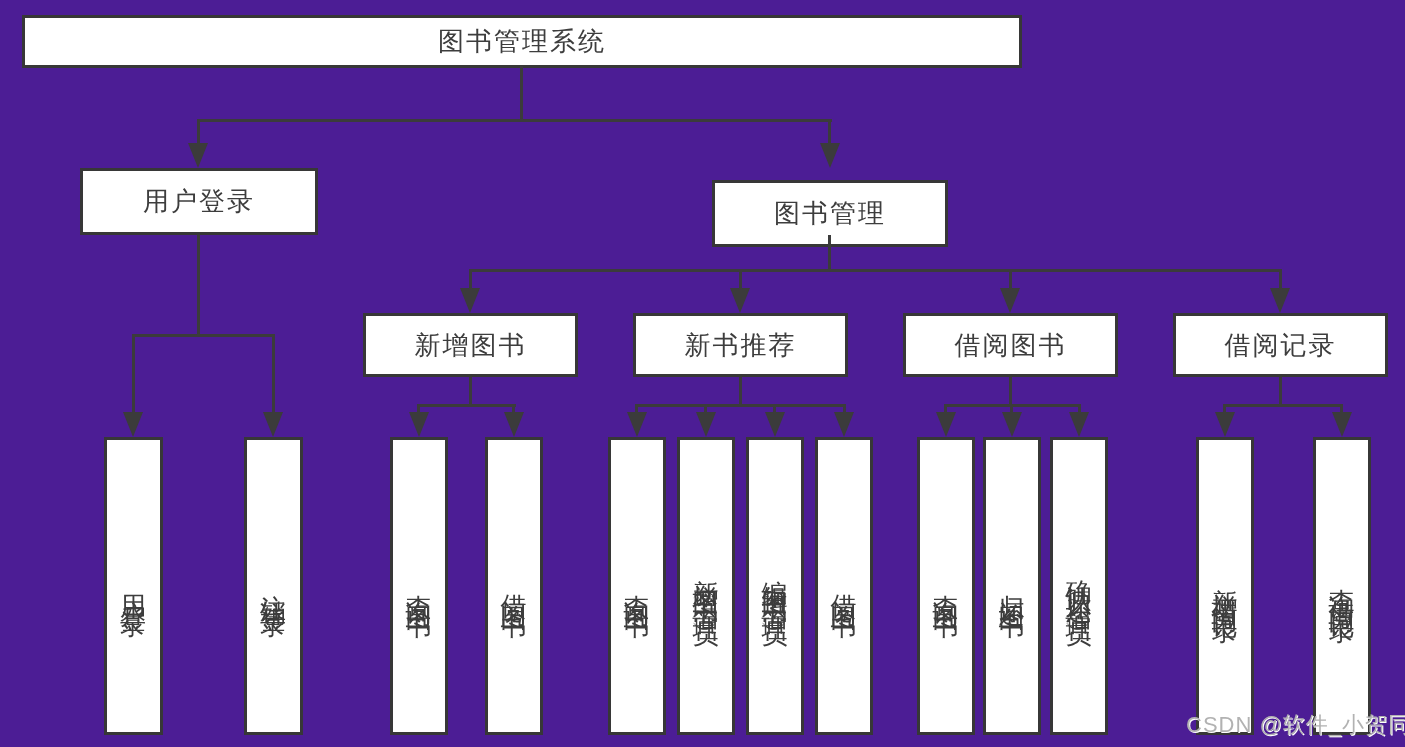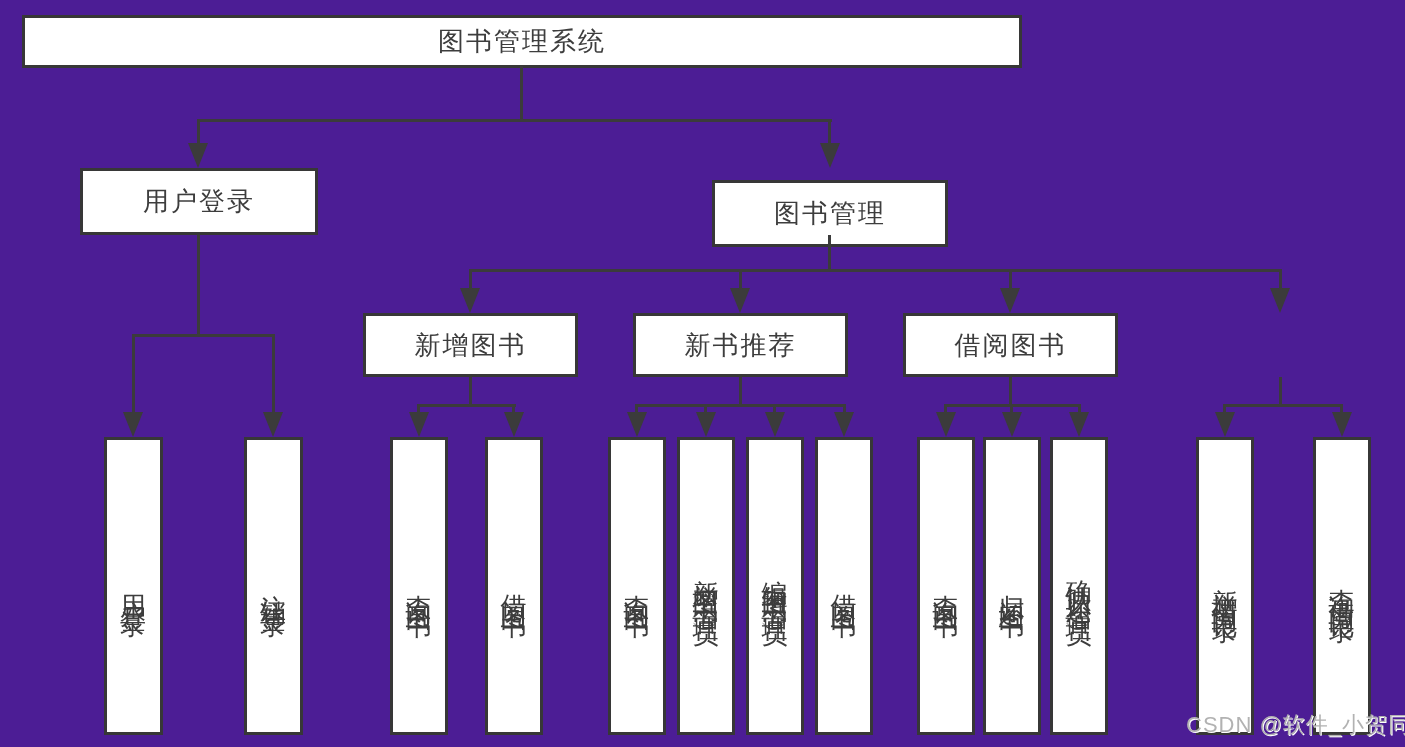--- a/index.html
+++ b/index.html
@@ -99,20 +99,21 @@
   <div class="vline" style="left:739px; top:269px; height:22px;"></div>
   <div class="arrow" style="left:730px; top:288px;"></div>
   <div class="vline" style="left:1009px; top:269px; height:22px;"></div>
   <div class="arrow" style="left:1000px; top:288px;"></div>
   <div class="vline" style="left:1279px; top:269px; height:22px;"></div>
   <div class="arrow" style="left:1270px; top:288px;"></div>
 
   <div class="box" style="left:363px; top:313px; width:215px; height:64px;">新增图书</div>
   <div class="box" style="left:633px; top:313px; width:215px; height:64px;">新书推荐</div>
   <div class="box" style="left:903px; top:313px; width:215px; height:64px;">借阅图书</div>
+  <div class="box" style="left:1173px; top:313px; width:215px; height:64px;">借阅记录</div>
 
   <div class="vline" style="left:469px; top:377px; height:30px;"></div>
   <div class="hline" style="left:417px; top:404px; width:99px;"></div>
   <div class="vline" style="left:417px; top:404px; height:14px;"></div>
   <div class="arrow" style="left:409px; top:412px;"></div>
   <div class="vline" style="left:512px; top:404px; height:14px;"></div>
   <div class="arrow" style="left:504px; top:412px;"></div>
 
   <div class="vline" style="left:739px; top:377px; height:30px;"></div>
   <div class="hline" style="left:635px; top:404px; width:211px;"></div>

